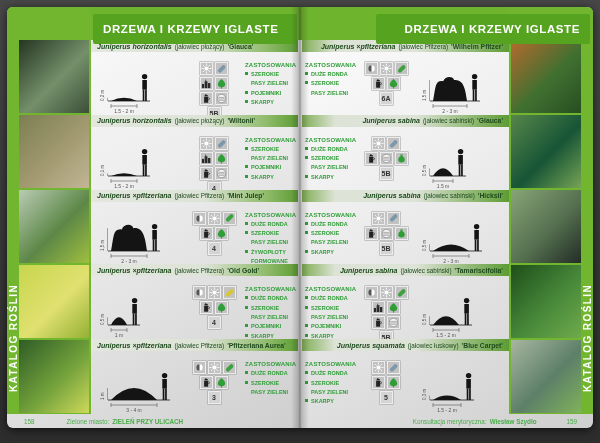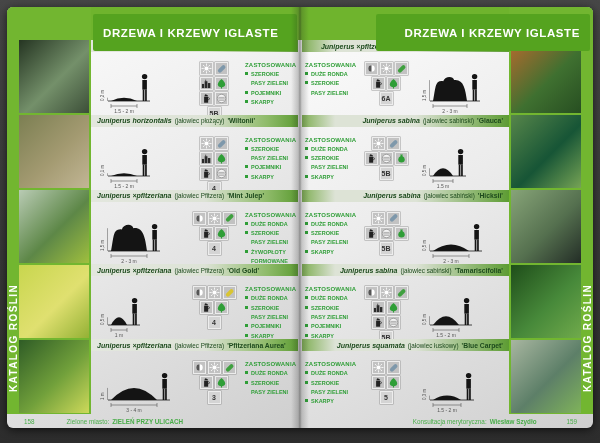--- a/index.html
+++ b/index.html
@@ -14,21 +14,21 @@
   .green-top{position:absolute;top:0;left:0;right:0;height:33px;background:#6fb42d;}
   .green-side{position:absolute;top:0;width:84px;height:407px;background:#72b630;}
   .page.left  .green-side{left:0;}
   .page.right .green-side{right:0;}
   .sidebar-label{position:absolute;width:80px;height:12px;bottom:70px;
     display:flex;align-items:center;justify-content:center;
     transform:rotate(-90deg);color:#fff;font-weight:bold;font-size:10px;
     letter-spacing:1.4px;white-space:nowrap;}
   .page.left  .sidebar-label{left:-34px;}
   .page.right .sidebar-label{right:-34px;}
-  .header-box{position:absolute;top:7px;height:37px;background:#55a31f;
+  .header-box{position:absolute;top:7px;height:30px;background:#55a31f;
     border-radius:2px;display:flex;align-items:center;z-index:3;}
   .page.left  .header-box{left:86px;right:3px;padding-left:10px;}
   .page.right .header-box{left:76px;right:3px;justify-content:flex-end;padding-right:10px;}
   .header-box span{color:#fff;font-weight:bold;font-size:11.5px;letter-spacing:.6px;white-space:nowrap;}
   .photos{position:absolute;top:33px;height:373px;width:70px;
     display:flex;flex-direction:column;gap:2px;z-index:2;}
   .page.left  .photos{left:12px;}
   .page.right .photos{right:12px;}
   .photo{flex:1;}
   .entries{position:absolute;top:33px;height:374px;display:flex;flex-direction:column;z-index:2;}

